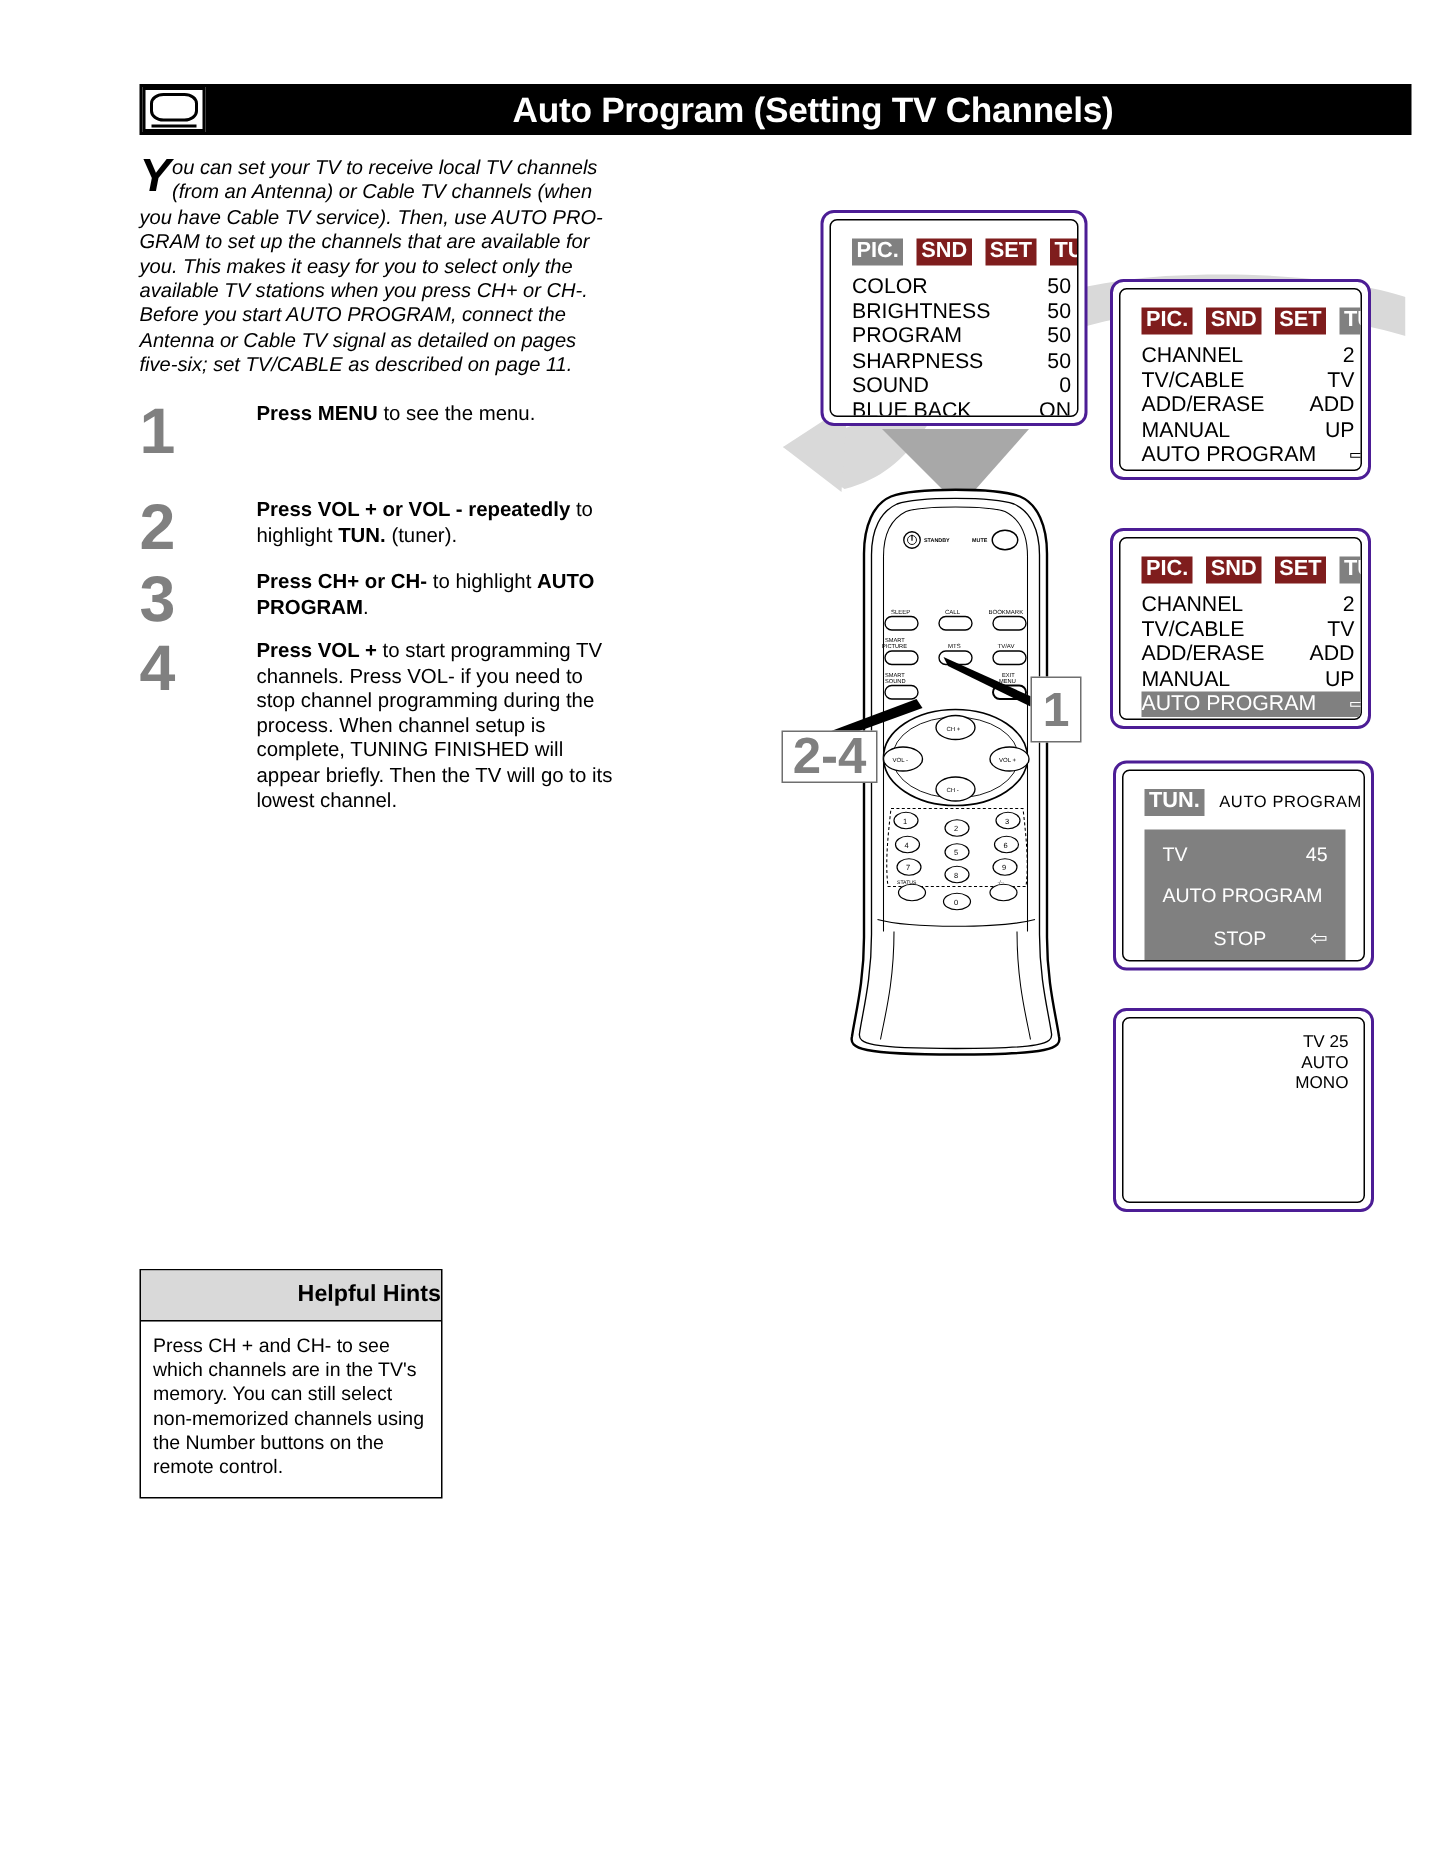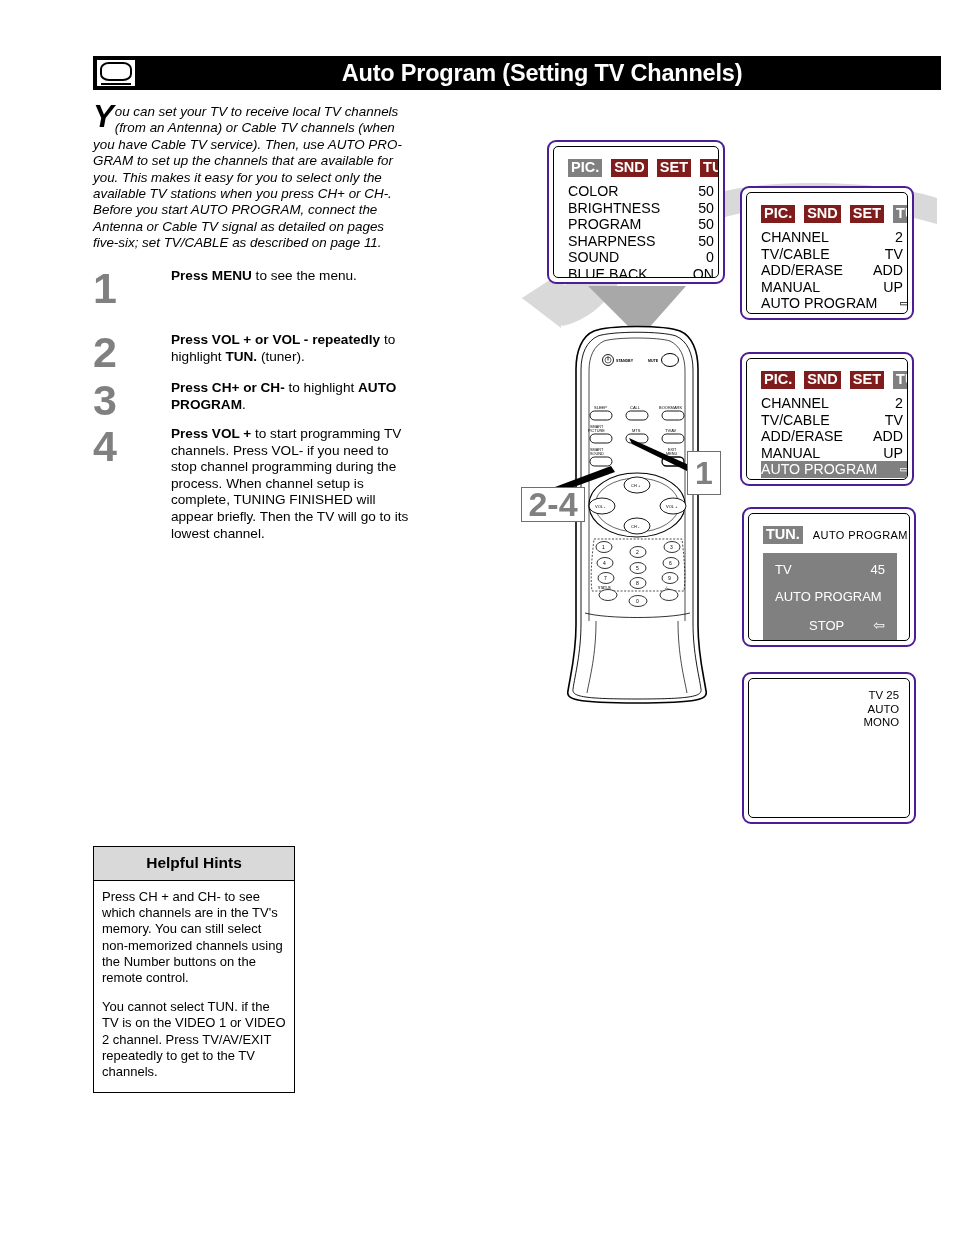--- a/index.html
+++ b/index.html
@@ -23,21 +23,21 @@
   .step{position:relative;display:block;min-height:40px;}
   .step .num{position:absolute;left:0;top:0;width:38px;color:#808080;font-weight:bold;font-size:43px;line-height:40px;font-family:"Liberation Sans",sans-serif;}
   .step .body{margin-left:46px;font-size:13.6px;line-height:16.6px;padding-left:32px;}
   .step .body b{font-weight:bold;}
   .s1{margin-bottom:24px;}
   .s2{margin-bottom:8px;}
   .s3{margin-bottom:6px;}
 
   
   .hints{position:absolute;left:56px;top:846px;width:200px;border:1px solid #000;background:#fff;}
-  .hints-head{background:#d9d9d9;border-bottom:1px solid #000;text-align:center;font-weight:bold;font-size:15.5px;padding:7px 0 8px;}
+  .hints-head{background:#d9d9d9;border-bottom:1px solid #000;text-align:right;font-weight:bold;font-size:15.5px;padding:7px 0 8px;}
   .hints-body{padding:8px 8px 10px 8px;font-size:13px;line-height:16.2px;}
   .hints-body p{margin:0 0 13px 0;}
   .hints-body p:last-child{margin-bottom:2px;}
 
   
   .pageno{position:absolute;left:0;top:1178px;width:954px;text-align:right;font-size:11.5px;}
 
   
   .tvscreen{position:absolute;background:#fff;border:2px solid #4c1d95;border-radius:9px;box-sizing:border-box;}
   .tvscreen .inner{position:absolute;inset:4px;border:1.5px solid #000;border-radius:5px;box-sizing:border-box;background:#fff;overflow:hidden;}
@@ -49,21 +49,21 @@
   .menu-row .lbl{flex:0 0 auto;}
   .menu-row .val{margin-left:auto;text-align:right;min-width:34px;}
   .menu-row.hl{background:#808080;color:#fff;}
   .arrow-r{font-size:14px;}
 
   
   #screen-pic{left:510px;top:140px;width:178px;height:144px;}
   #screen-tun{left:703px;top:186px;width:174px;height:134px;}
   #screen-tun-hl{left:703px;top:352px;width:174px;height:134px;}
   #screen-autoprog{left:705px;top:507px;width:174px;height:140px;}
-  #screen-blank{left:705px;top:672px;width:174px;height:152px;}
+  #screen-blank{left:705px;top:672px;width:174px;height:136px;}
 
   
   .ap-head{display:flex;align-items:center;gap:10px;padding:12px 0 0 14px;}
   .ap-head .tab{background:#808080;}
   .ap-head .ap-title{font-size:11px;letter-spacing:.4px;}
   .ap-panel{margin:9px 12px 0 14px;background:#808080;color:#fff;padding:8px 12px 12px 12px;}
   .ap-row{display:flex;font-size:13px;line-height:17px;}
   .ap-row .val{margin-left:auto;}
   .ap-mid{font-size:13px;line-height:17px;padding-top:10px;}
   .ap-bot{display:flex;font-size:13px;line-height:17px;padding:12px 0 0 34px;text-align:right;}
@@ -362,19 +362,18 @@
     <path d="M 42 76 L 108 52 L 104 46 L 40 70 Z" fill="#000"></path>
   </svg>
 
   <div class="callout" id="callout-1">1</div>
   <div class="callout" id="callout-24">2-4</div>
 
   <div class="hints">
     <div class="hints-head">Helpful Hints</div>
     <div class="hints-body">
       <p>Press CH + and CH- to see which channels are in the TV's memory. You can still select non-memorized channels using the Number buttons on the remote control.</p>
-      <p>You cannot select TUN. if the TV is on the VIDEO 1 or VIDEO 2 channel. Press TV/AV/EXIT repeatedly to get to the TV channels.</p>
     </div>
   </div>
 
   <div class="pageno">12</div>
 
 </div>
 
 </body></html>

